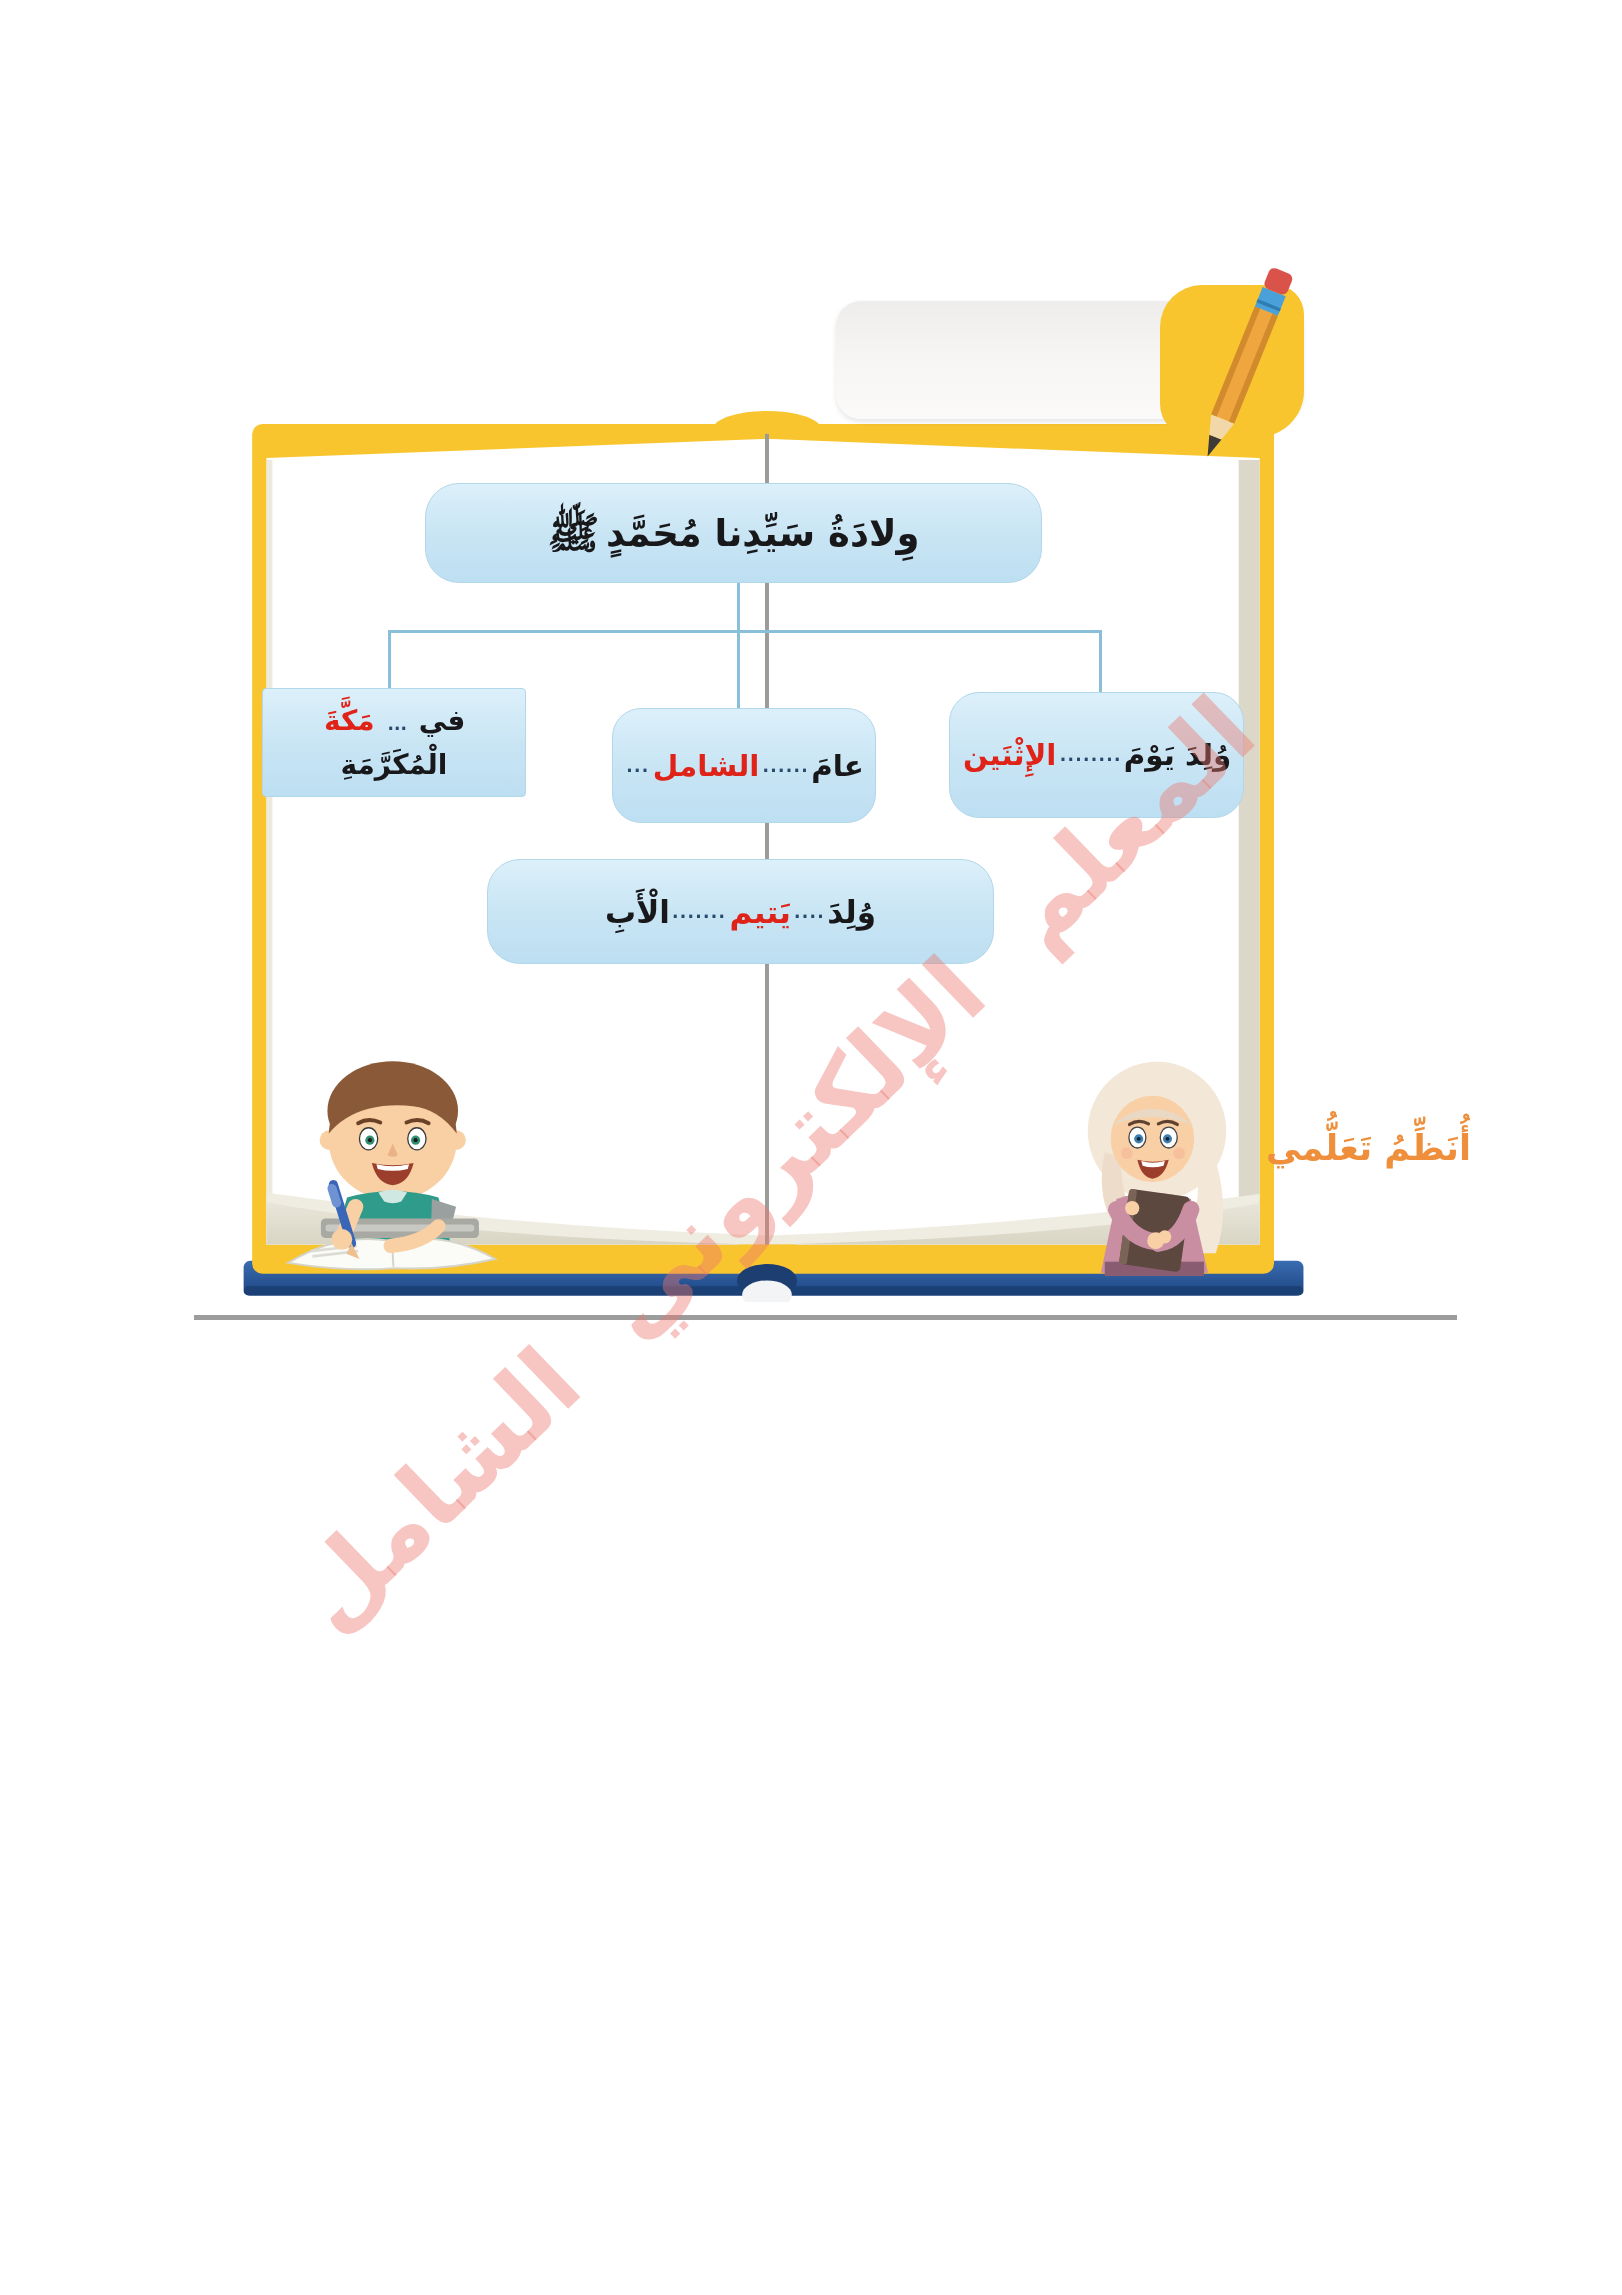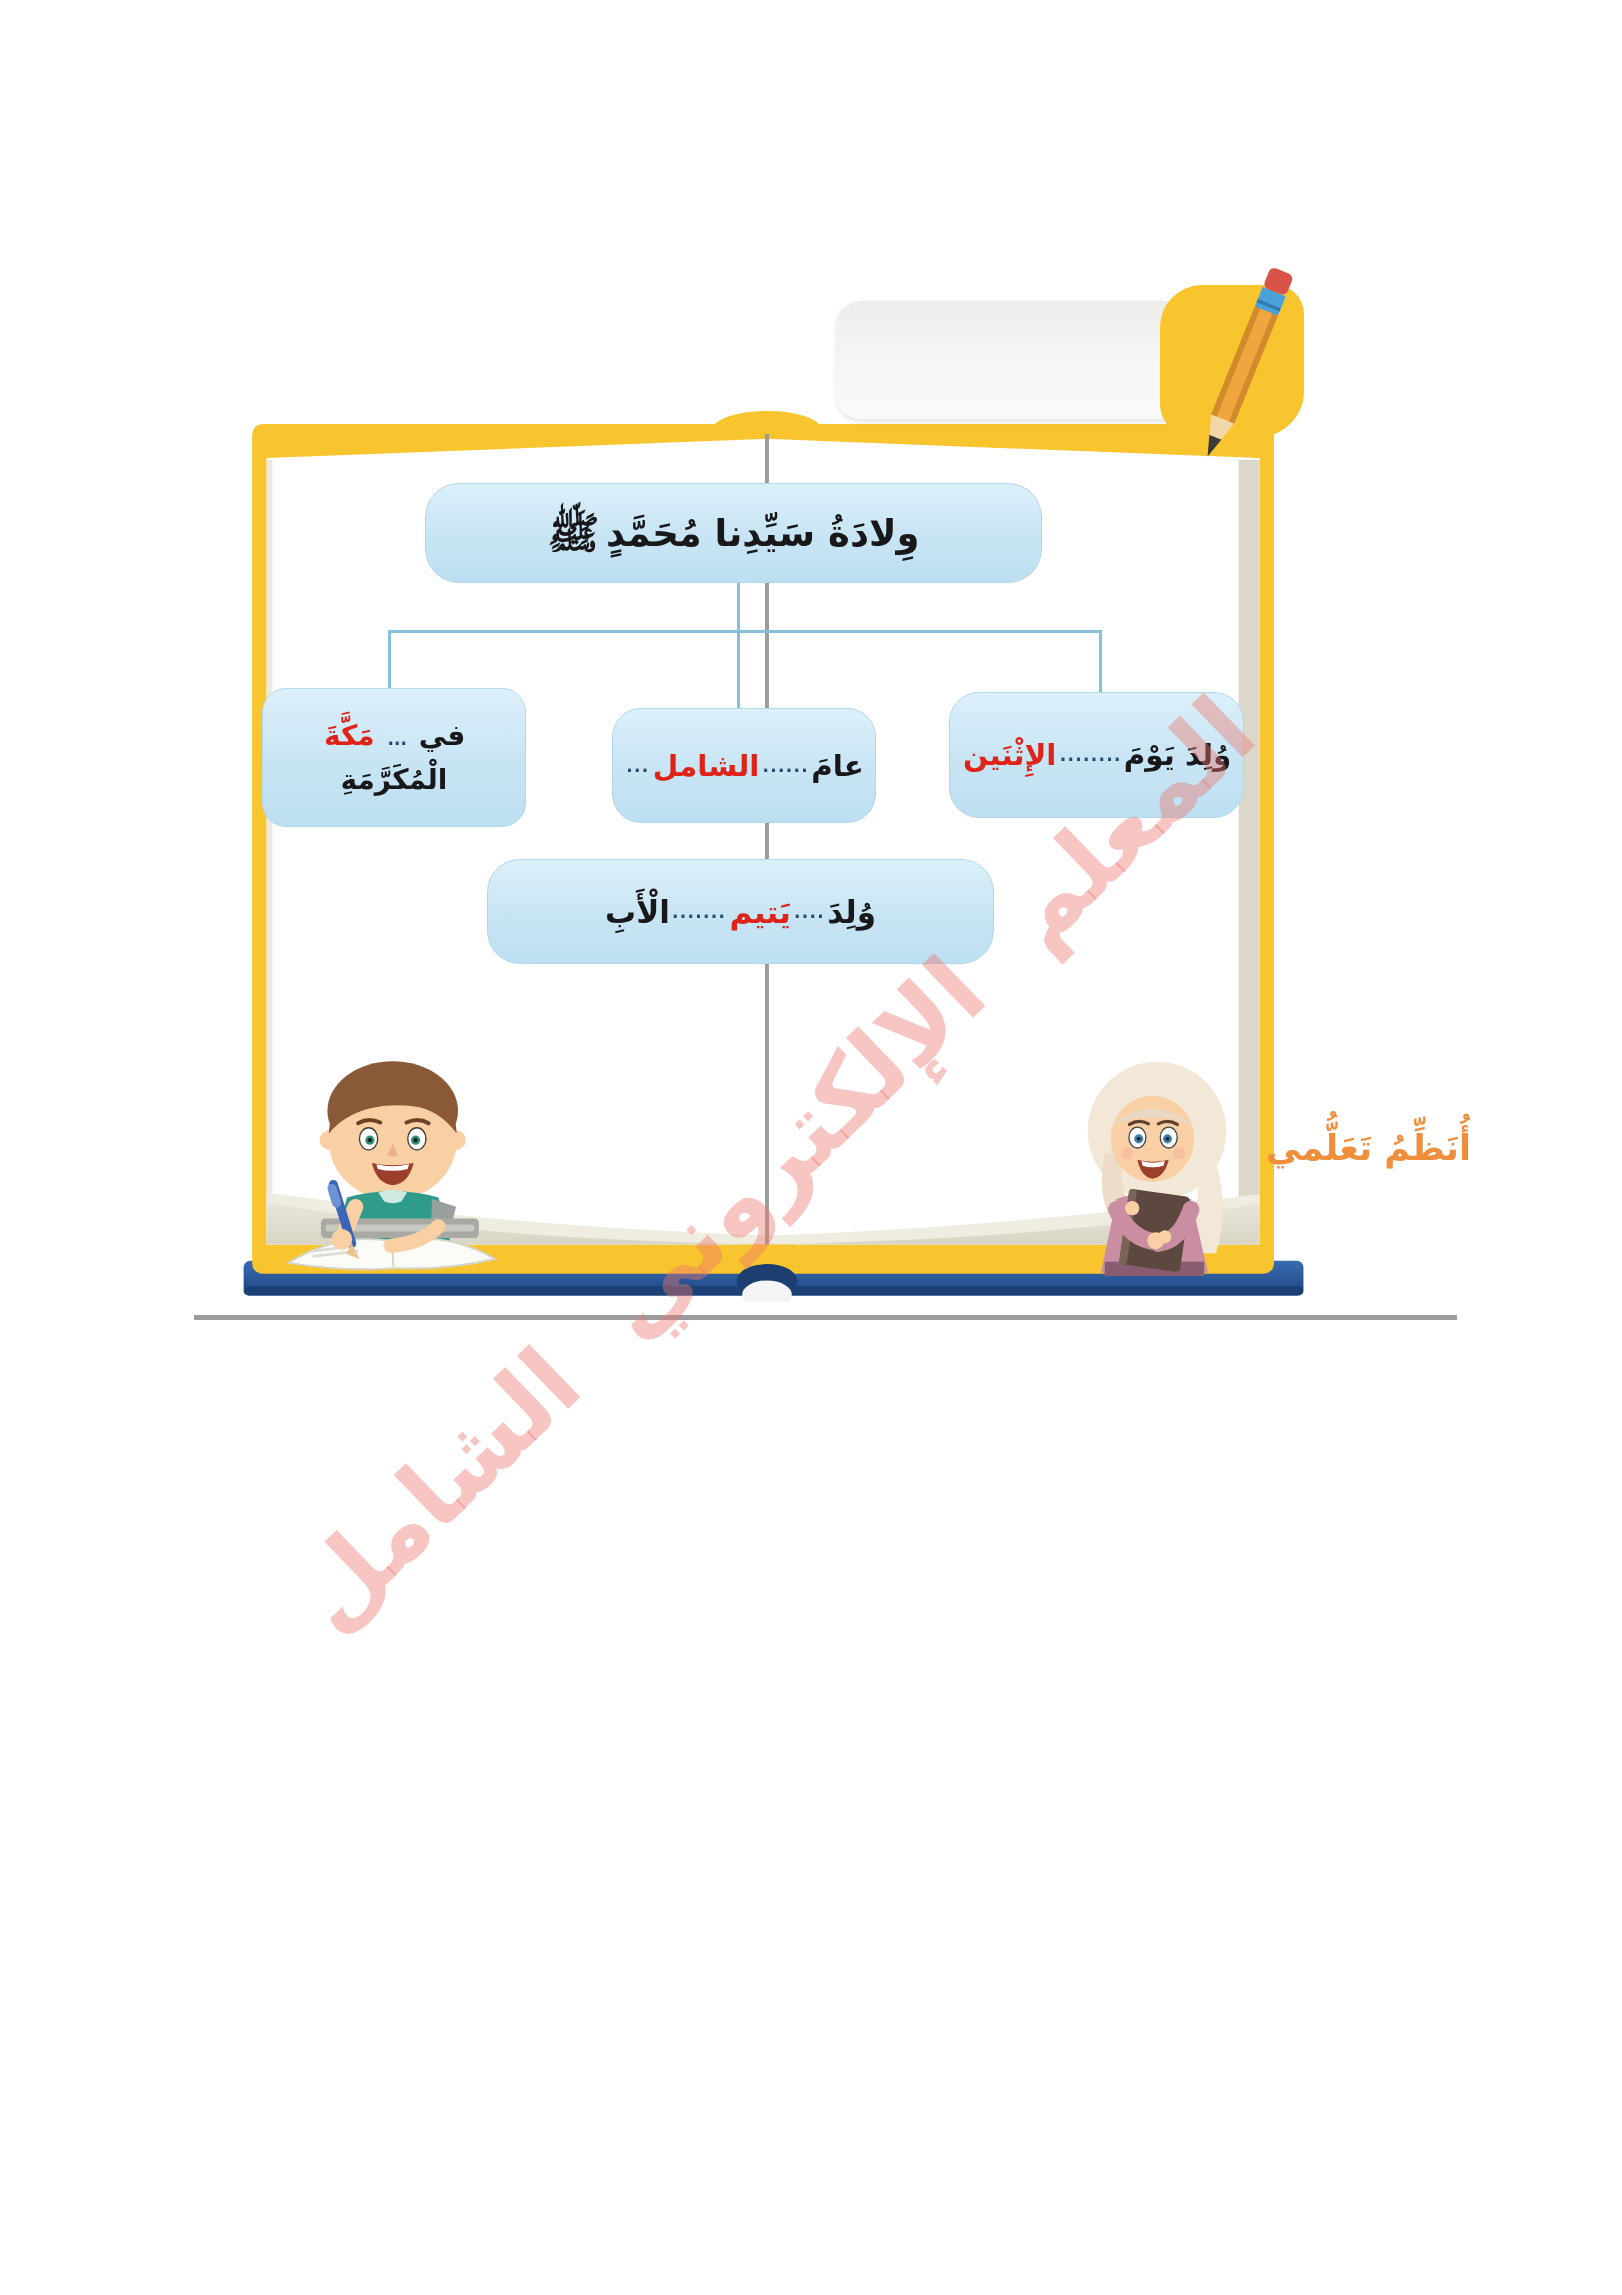--- a/index.html
+++ b/index.html
@@ -22,21 +22,21 @@
   
   .conn{position:absolute;background:#8abfd9;z-index:2;}
 
   
   .bluebox{position:absolute;background:linear-gradient(180deg,#dcf0fa 0%,#c9e5f4 50%,#bddff2 100%);
            border:1.3px solid #b2d7eb;display:flex;align-items:center;justify-content:center;
            direction:rtl;color:#18181a;font-weight:bold;z-index:3;text-align:center;}
   .box-root{left:425px;top:483px;width:615px;height:98px;border-radius:34px;font-size:37px;}
   .box-monday{left:949px;top:692px;width:293px;height:124px;border-radius:30px;font-size:29.4px;}
   .box-elephant{left:612px;top:708px;width:262px;height:113px;border-radius:29px;font-size:29.4px;}
-  .box-mecca{left:262px;top:688px;width:264px;height:139px;border-radius:24px;font-size:28px;
+  .box-mecca{left:262px;top:688px;width:264px;height:109px;border-radius:4px;font-size:28px;
              line-height:1.55;padding:0 9.2px;box-sizing:border-box;}
   .box-orphan{left:487px;top:859px;width:505px;height:103px;border-radius:33px;font-size:31px;}
   .answer{color:#e02318;padding:0 1.3px;}
   .dots{font-size:17px;letter-spacing:1.3px;color:#27496d;align-self:center;padding:0 2px;}
   .pbuh{font-size:43px;line-height:0;padding-right:6.5px;}
 
   
   .boy-svg{position:absolute;left:285px;top:1055px;width:222px;height:216px;z-index:4;}
   .girl-svg{position:absolute;left:1059px;top:1052px;width:196px;height:226px;z-index:4;}
 

